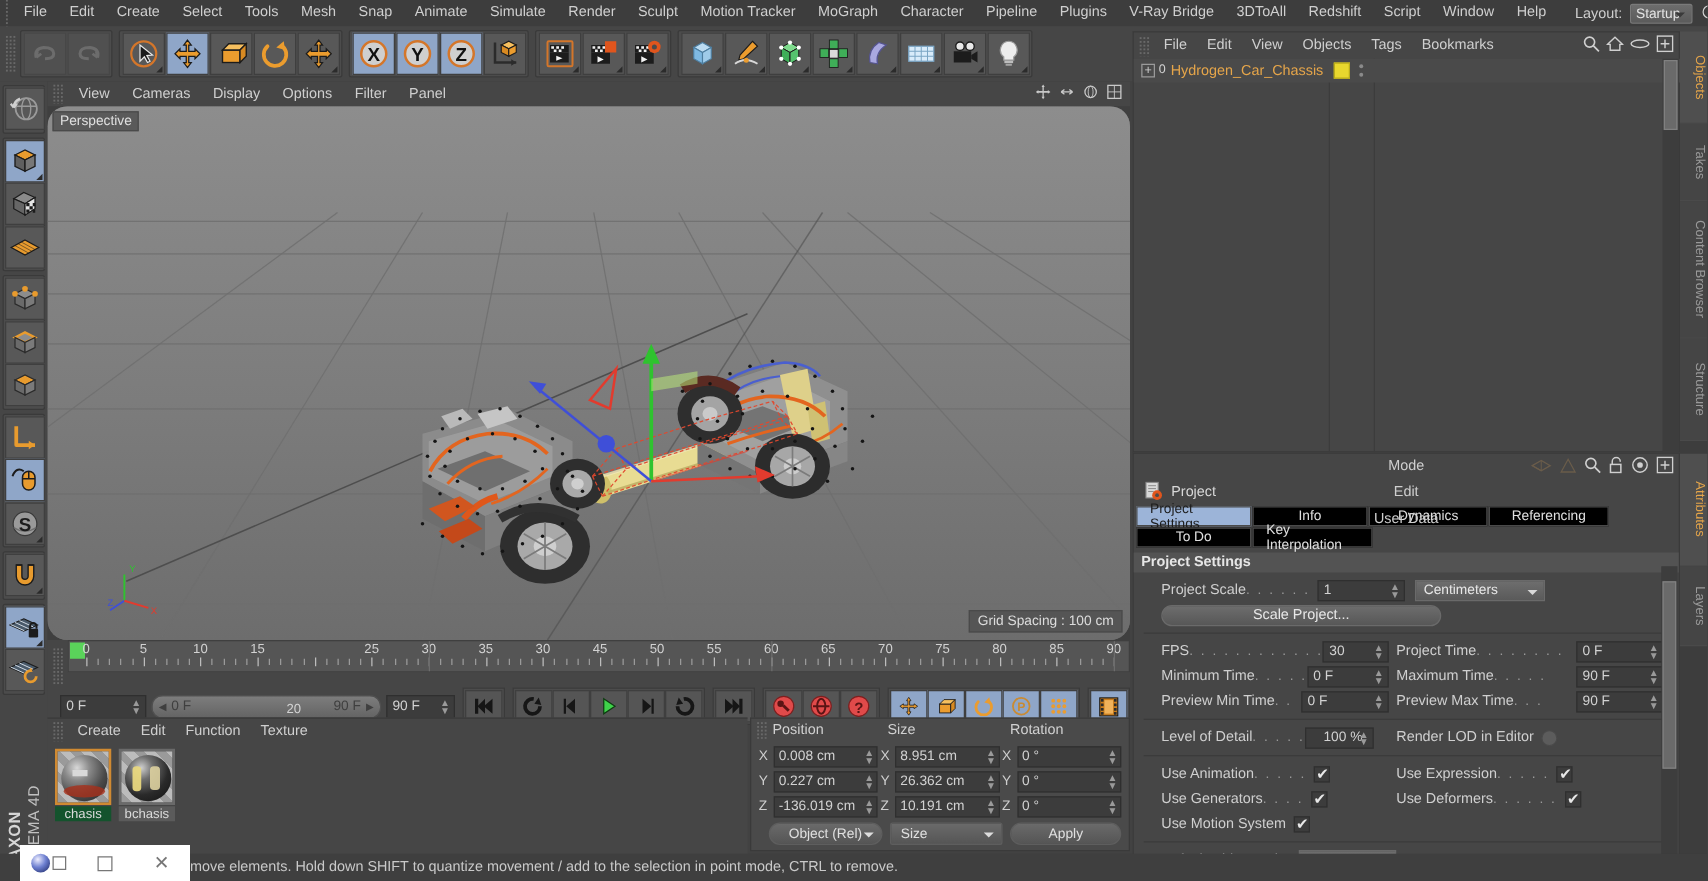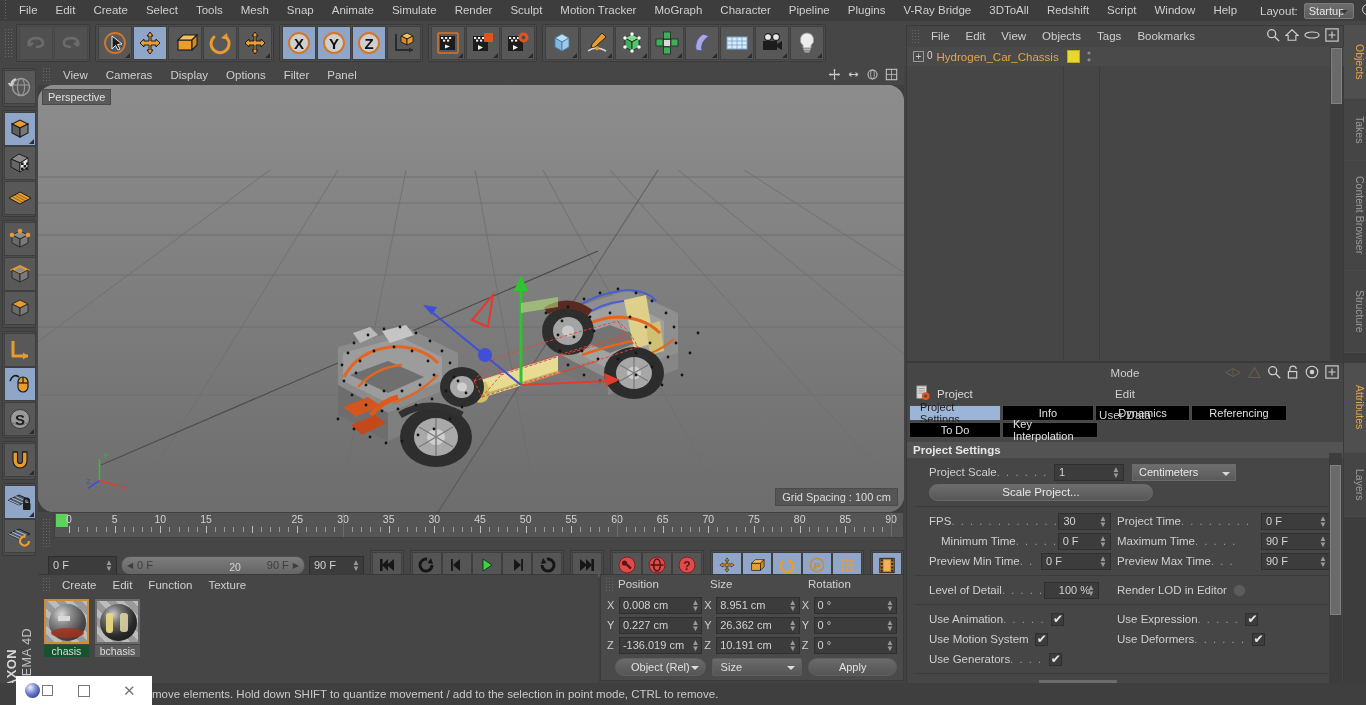--- a/index.html
+++ b/index.html
@@ -1399,21 +1399,21 @@
         <div style="width:202px;">
           <div class="arow">
             <span class="alabel" style="margin-left:14px;">FPS</span>
             <span class="dots">. . . . . . . . . . . .</span>
             <div class="afield" style="width:70px;margin-left:auto;margin-right:6px;">
               <span>30</span>
               <span class="spin">▲<br>▼</span>
             </div>
           </div>
           <div class="arow">
-            <span class="alabel" style="margin-left:26px;">Minimum Time</span>
+            <span class="alabel" style="margin-left:14px;">Minimum Time</span>
             <span class="dots">. . . . .</span>
             <div class="afield" style="width:70px;margin-left:auto;margin-right:6px;">
               <span>0 F</span>
               <span class="spin">▲<br>▼</span>
             </div>
           </div>
           <div class="arow">
             <span class="alabel" style="margin-left:14px;">Preview Min Time</span>
             <span class="dots">. .</span>
             <div class="afield" style="width:70px;margin-left:auto;margin-right:6px;">
@@ -1474,26 +1474,26 @@
       <div class="sep-line"></div>
 
       <div style="display:flex;">
         <div style="width:202px;">
           <div class="arow">
             <span class="alabel" style="margin-left:14px;">Use Animation</span>
             <span class="dots">. . . . .</span>
             <div class="chk on" style="margin-left:6px;"></div>
           </div>
           <div class="arow">
-            <span class="alabel" style="margin-left:14px;">Use Motion System</span>
-            <div class="chk on" style="margin-left:6px;"></div>
-          </div>
-          <div class="arow">
             <span class="alabel" style="margin-left:14px;">Use Generators</span>
             <span class="dots">. . . .</span>
+            <div class="chk on" style="margin-left:6px;"></div>
+          </div>
+          <div class="arow">
+            <span class="alabel" style="margin-left:14px;">Use Motion System</span>
             <div class="chk on" style="margin-left:6px;"></div>
           </div>
         </div>
         <div style="width:214px;">
           <div class="arow">
             <span class="alabel">Use Expression</span>
             <span class="dots">. . . . .</span>
             <div class="chk on" style="margin-left:6px;"></div>
           </div>
           <div class="arow">

